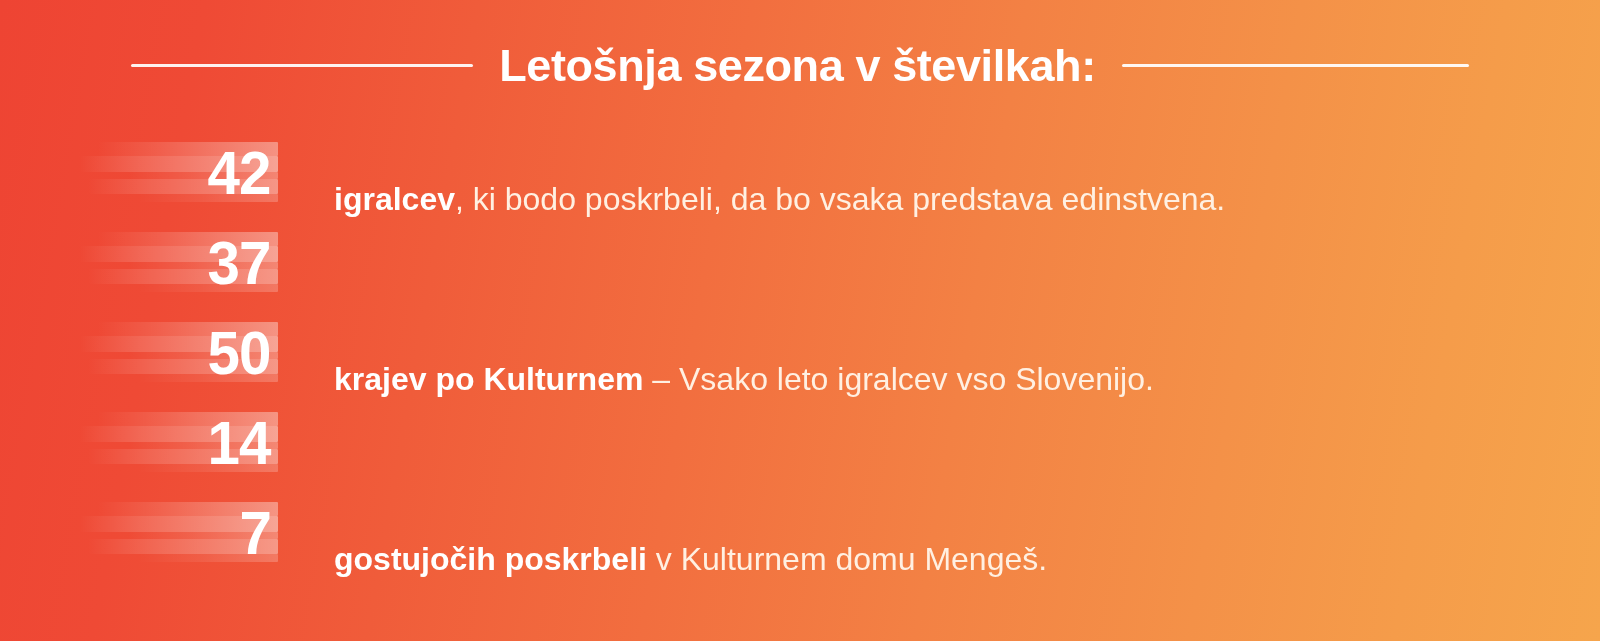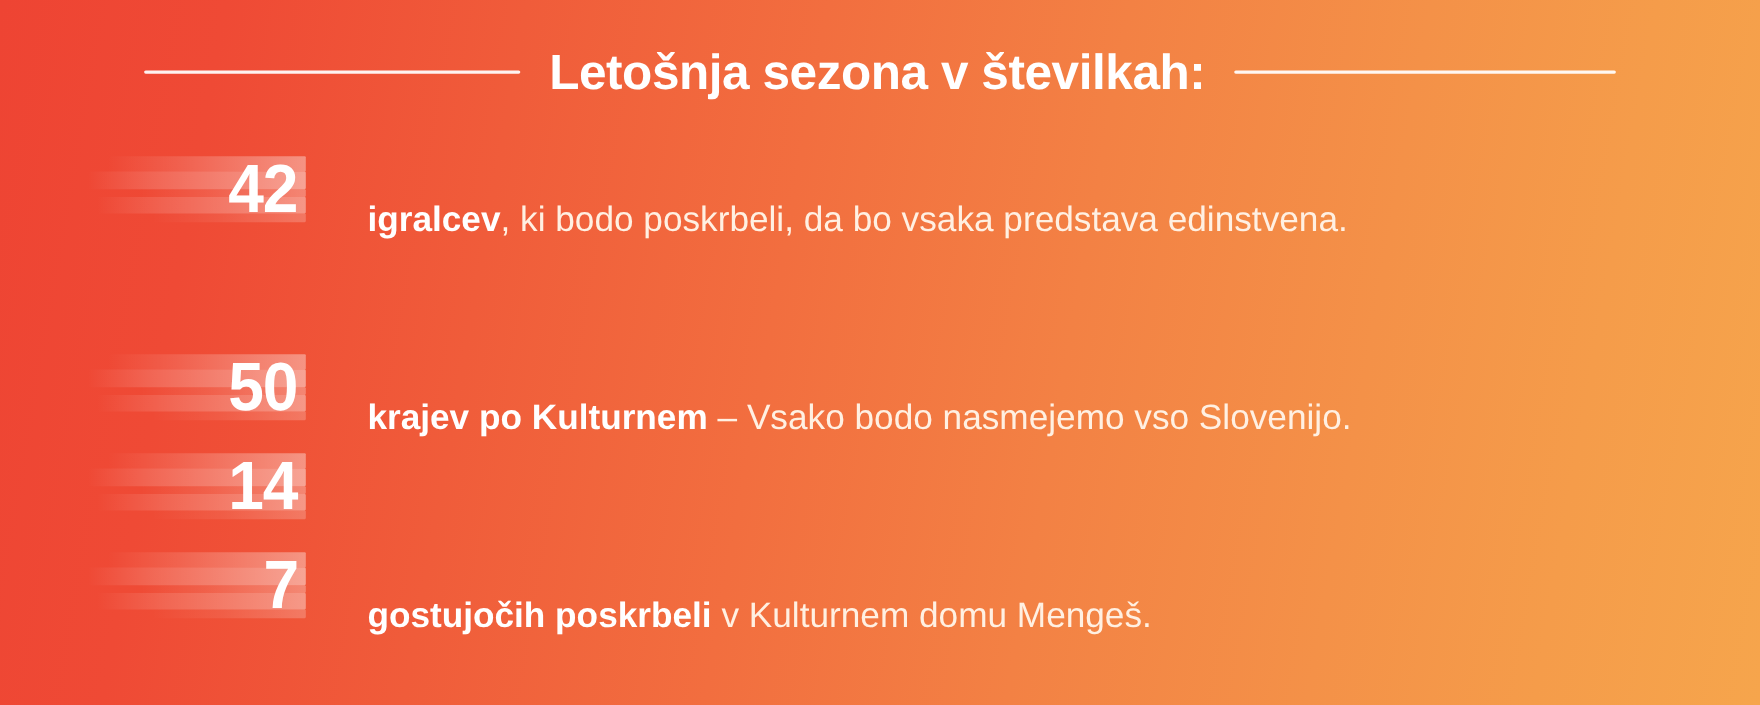--- a/index.html
+++ b/index.html
@@ -162,35 +162,45 @@
             <div class="streak s5"></div>
         </div>
         <div class="num">42</div>
       </div>
       <div class="txt-block">
         <span class="txt-bold">igralcev</span><span class="txt-rest">, ki bodo poskrbeli, da bo vsaka predstava edinstvena.</span>
       </div>
     </div>
 
     <div class="stat-row">
+      <div class="num-block">
+        <div class="streaks">
+          <div class="streak s1"></div>
+            <div class="streak s2"></div>
+            <div class="streak s3"></div>
+            <div class="streak s4"></div>
+            <div class="streak s5"></div>
+        </div>
+        <div class="num">37</div>
+      </div>
     </div>
 
     <div class="stat-row">
       <div class="num-block">
         <div class="streaks">
           <div class="streak s1"></div>
             <div class="streak s2"></div>
             <div class="streak s3"></div>
             <div class="streak s4"></div>
             <div class="streak s5"></div>
         </div>
         <div class="num">50</div>
       </div>
       <div class="txt-block">
-        <span class="txt-bold">krajev po Kulturnem</span><span class="txt-rest"> – Vsako bodo nasmejemo vso Slovenijo.</span>
+        <span class="txt-bold">krajev po Kulturnem</span><span class="txt-rest"> – Vsako leto igralcev vso Slovenijo.</span>
       </div>
     </div>
 
     <div class="stat-row">
       <div class="num-block">
         <div class="streaks">
           <div class="streak s1"></div>
             <div class="streak s2"></div>
             <div class="streak s3"></div>
             <div class="streak s4"></div>

